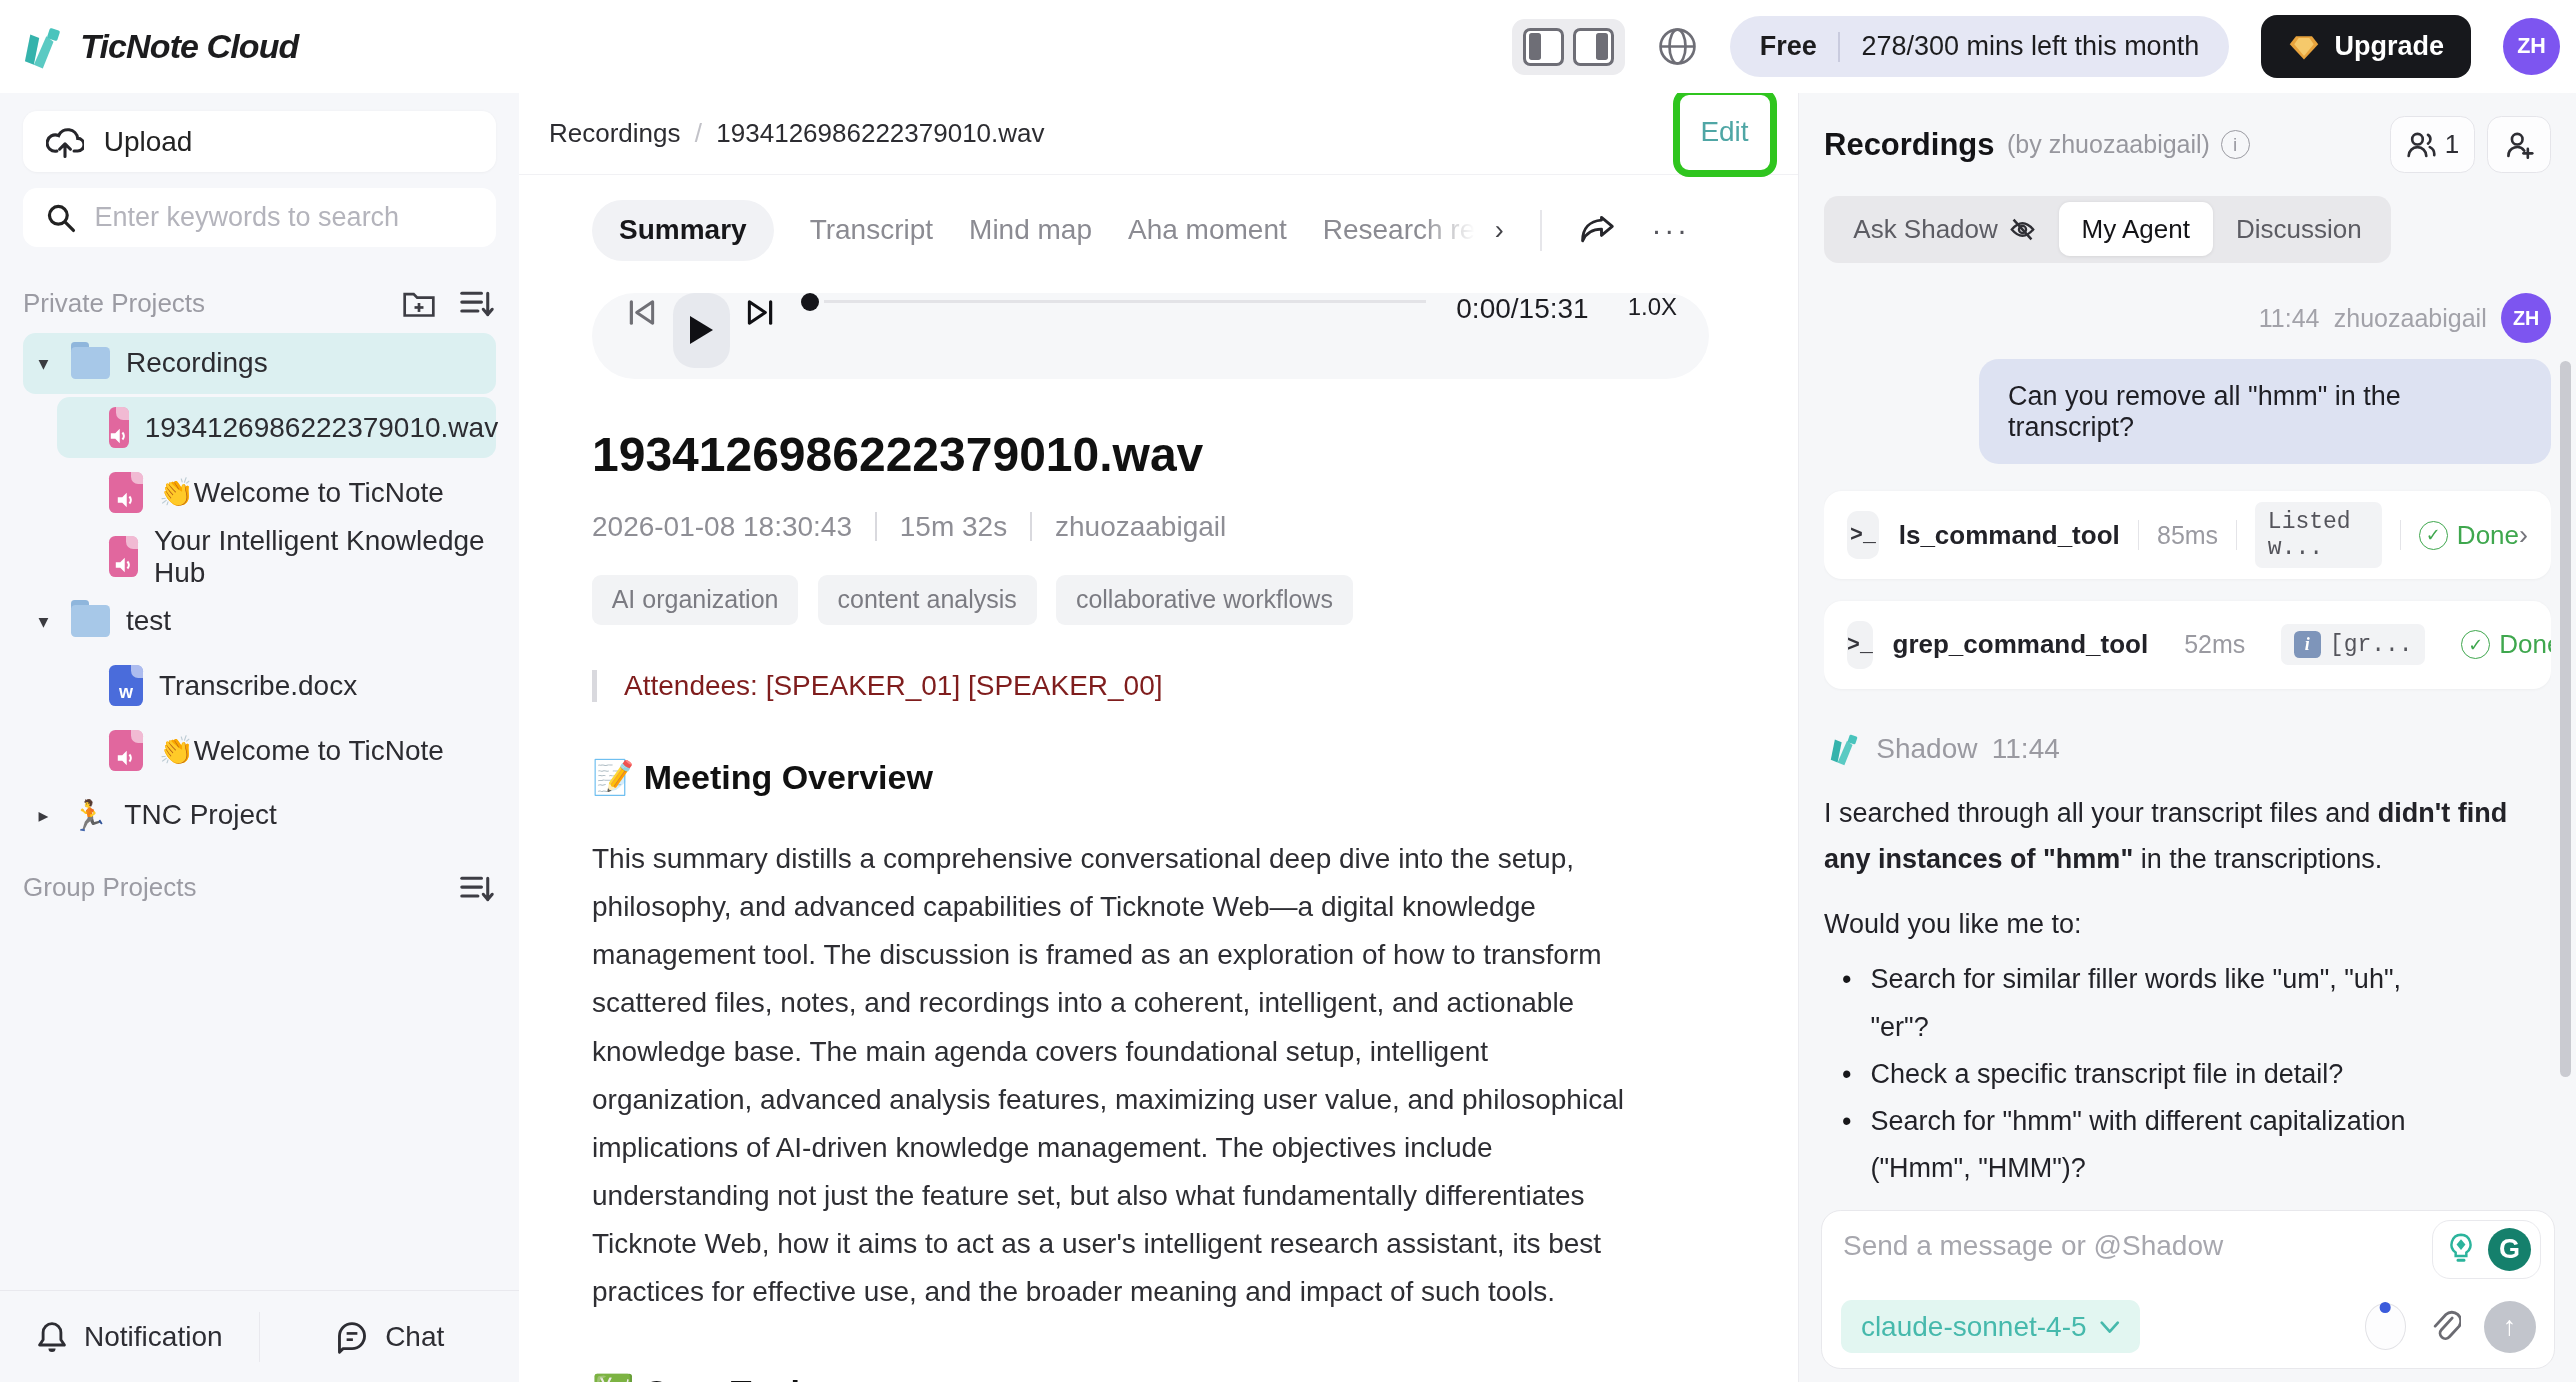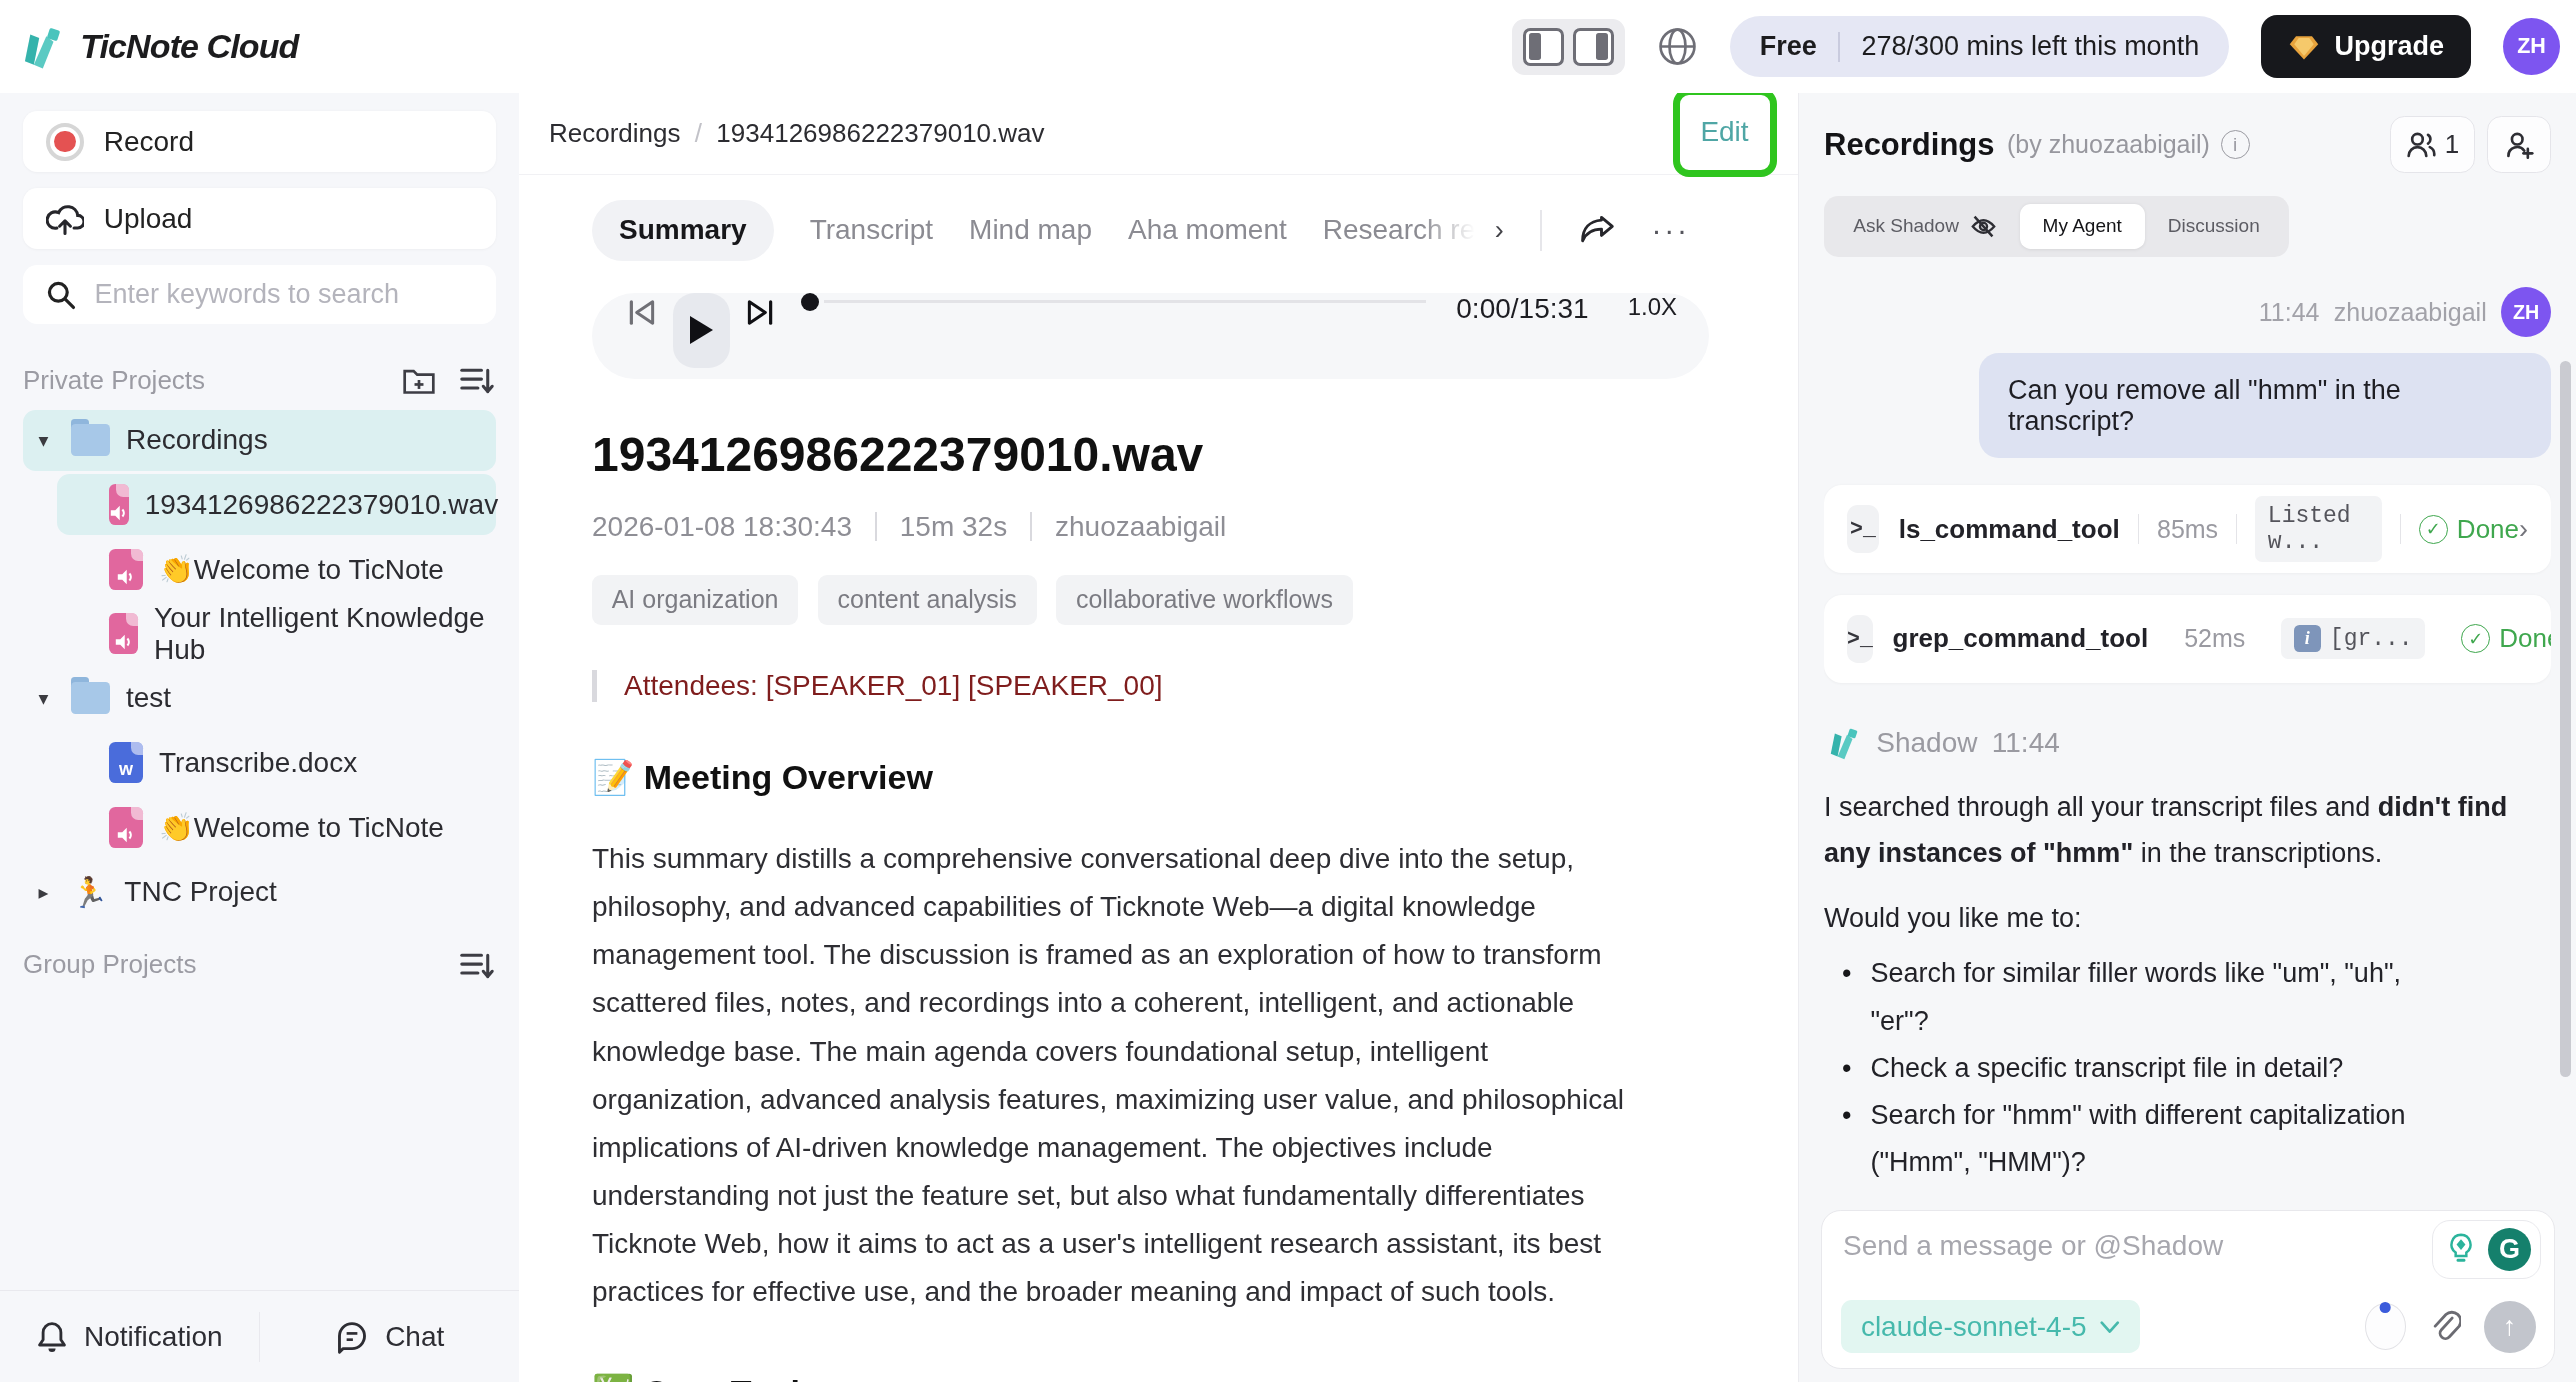--- a/index.html
+++ b/index.html
@@ -99,21 +99,21 @@
     border-left:1.8px solid #ececf0; padding:23px 25px 0; }
   .panel-head { display:flex; align-items:center; }
   .panel-title { font-size:31px; font-weight:700; color:#141417; }
   .panel-sub { font-size:25px; color:#97979e; margin-left:12.5px; }
   .info-ic { width:29px; height:29px; border:1.8px solid #9a9aa1; border-radius:50%; color:#9a9aa1; font-size:19px;
     display:flex; align-items:center; justify-content:center; margin-left:10.7px; }
   .panel-head-btns { margin-left:auto; display:flex; gap:12.5px; }
   .ph-btn { background:#fdfdfe; border:1.8px solid #e5e5ea; border-radius:14.3px; height:57px; min-width:64px;
     display:flex; align-items:center; justify-content:center; gap:9px; font-size:26px; color:#2e2e34; padding:0 14.3px; }
   .seg { margin-top:23px; display:inline-flex; background:#e8e8eb; border-radius:14.3px; padding:6.3px; align-items:center; }
-  .seg-item { font-size:19px; color:#5c5c63; padding:11.6px 23px; display:flex; align-items:center; gap:10.7px; border-radius:10.7px; }
+  .seg-item { font-size:26px; color:#5c5c63; padding:11.6px 23px; display:flex; align-items:center; gap:10.7px; border-radius:10.7px; }
   .seg-item.active { background:#fff; color:#141417; box-shadow:0 0.9px 3.6px rgba(0,0,0,.08); }
   .chat { position:relative; margin-top:5.4px; height:966px; overflow:hidden; }
   .msg-meta { margin-top:25px; display:flex; align-items:center; justify-content:flex-end; gap:14.3px;
     font-size:25px; color:#a2a2a9; }
   .msg-meta .avatar { width:50px; height:50px; font-size:19.7px; }
   .bubble { margin-top:16px; margin-left:auto; width:fit-content; max-width:572px; background:#dde2f2;
     border-radius:19.7px; padding:21.5px 29px; font-size:27px; color:#1e1e24; }
   .tool-card { margin-top:27px; background:#fff; border-radius:18px; height:88px; display:flex; align-items:center;
     padding:0 23px; box-shadow:0 0.9px 2.7px rgba(0,0,0,.04); }
   .term-ic { width:48px; height:48px; background:#f1f2f4; border-radius:10.7px; display:flex; align-items:center;
@@ -196,26 +196,20 @@
           <polygon points="12,8 24,8 29,15 18,28 7,15" fill="#f6c96b"></polygon>
         </svg>
         <span>Upgrade</span>
       </div>
       <div class="avatar">ZH</div>
     </div>
   </div>
 
   <div class="sidebar">
     <div class="side-btn">
-      <span class="rec-icon">
-          <i></i>
-        </span>
-      <span>Record</span>
-    </div>
-    <div class="side-btn">
       <svg width="38" height="34" viewBox="0 0 42 36">
         <path d="M12 28 a9 9 0 1 1 2-17 a11 11 0 0 1 21 3 a7 7 0 0 1 0 14 h-4" fill="none" stroke="#26262b" stroke-width="3.4" stroke-linecap="round"></path>
         <path d="M21 34 v-14 m-6 6 l6-6 l6 6" fill="none" stroke="#26262b" stroke-width="3.4" stroke-linecap="round" stroke-linejoin="round"></path>
       </svg>
       <span>Upload</span>
     </div>
     <div class="search-box">
       <svg width="32" height="32" viewBox="0 0 36 36">
         <circle cx="15" cy="15" r="10" fill="none" stroke="#222" stroke-width="3.6"></circle>
         <line x1="23" y1="23" x2="32" y2="32" stroke="#222" stroke-width="3.6" stroke-linecap="round"></line>

